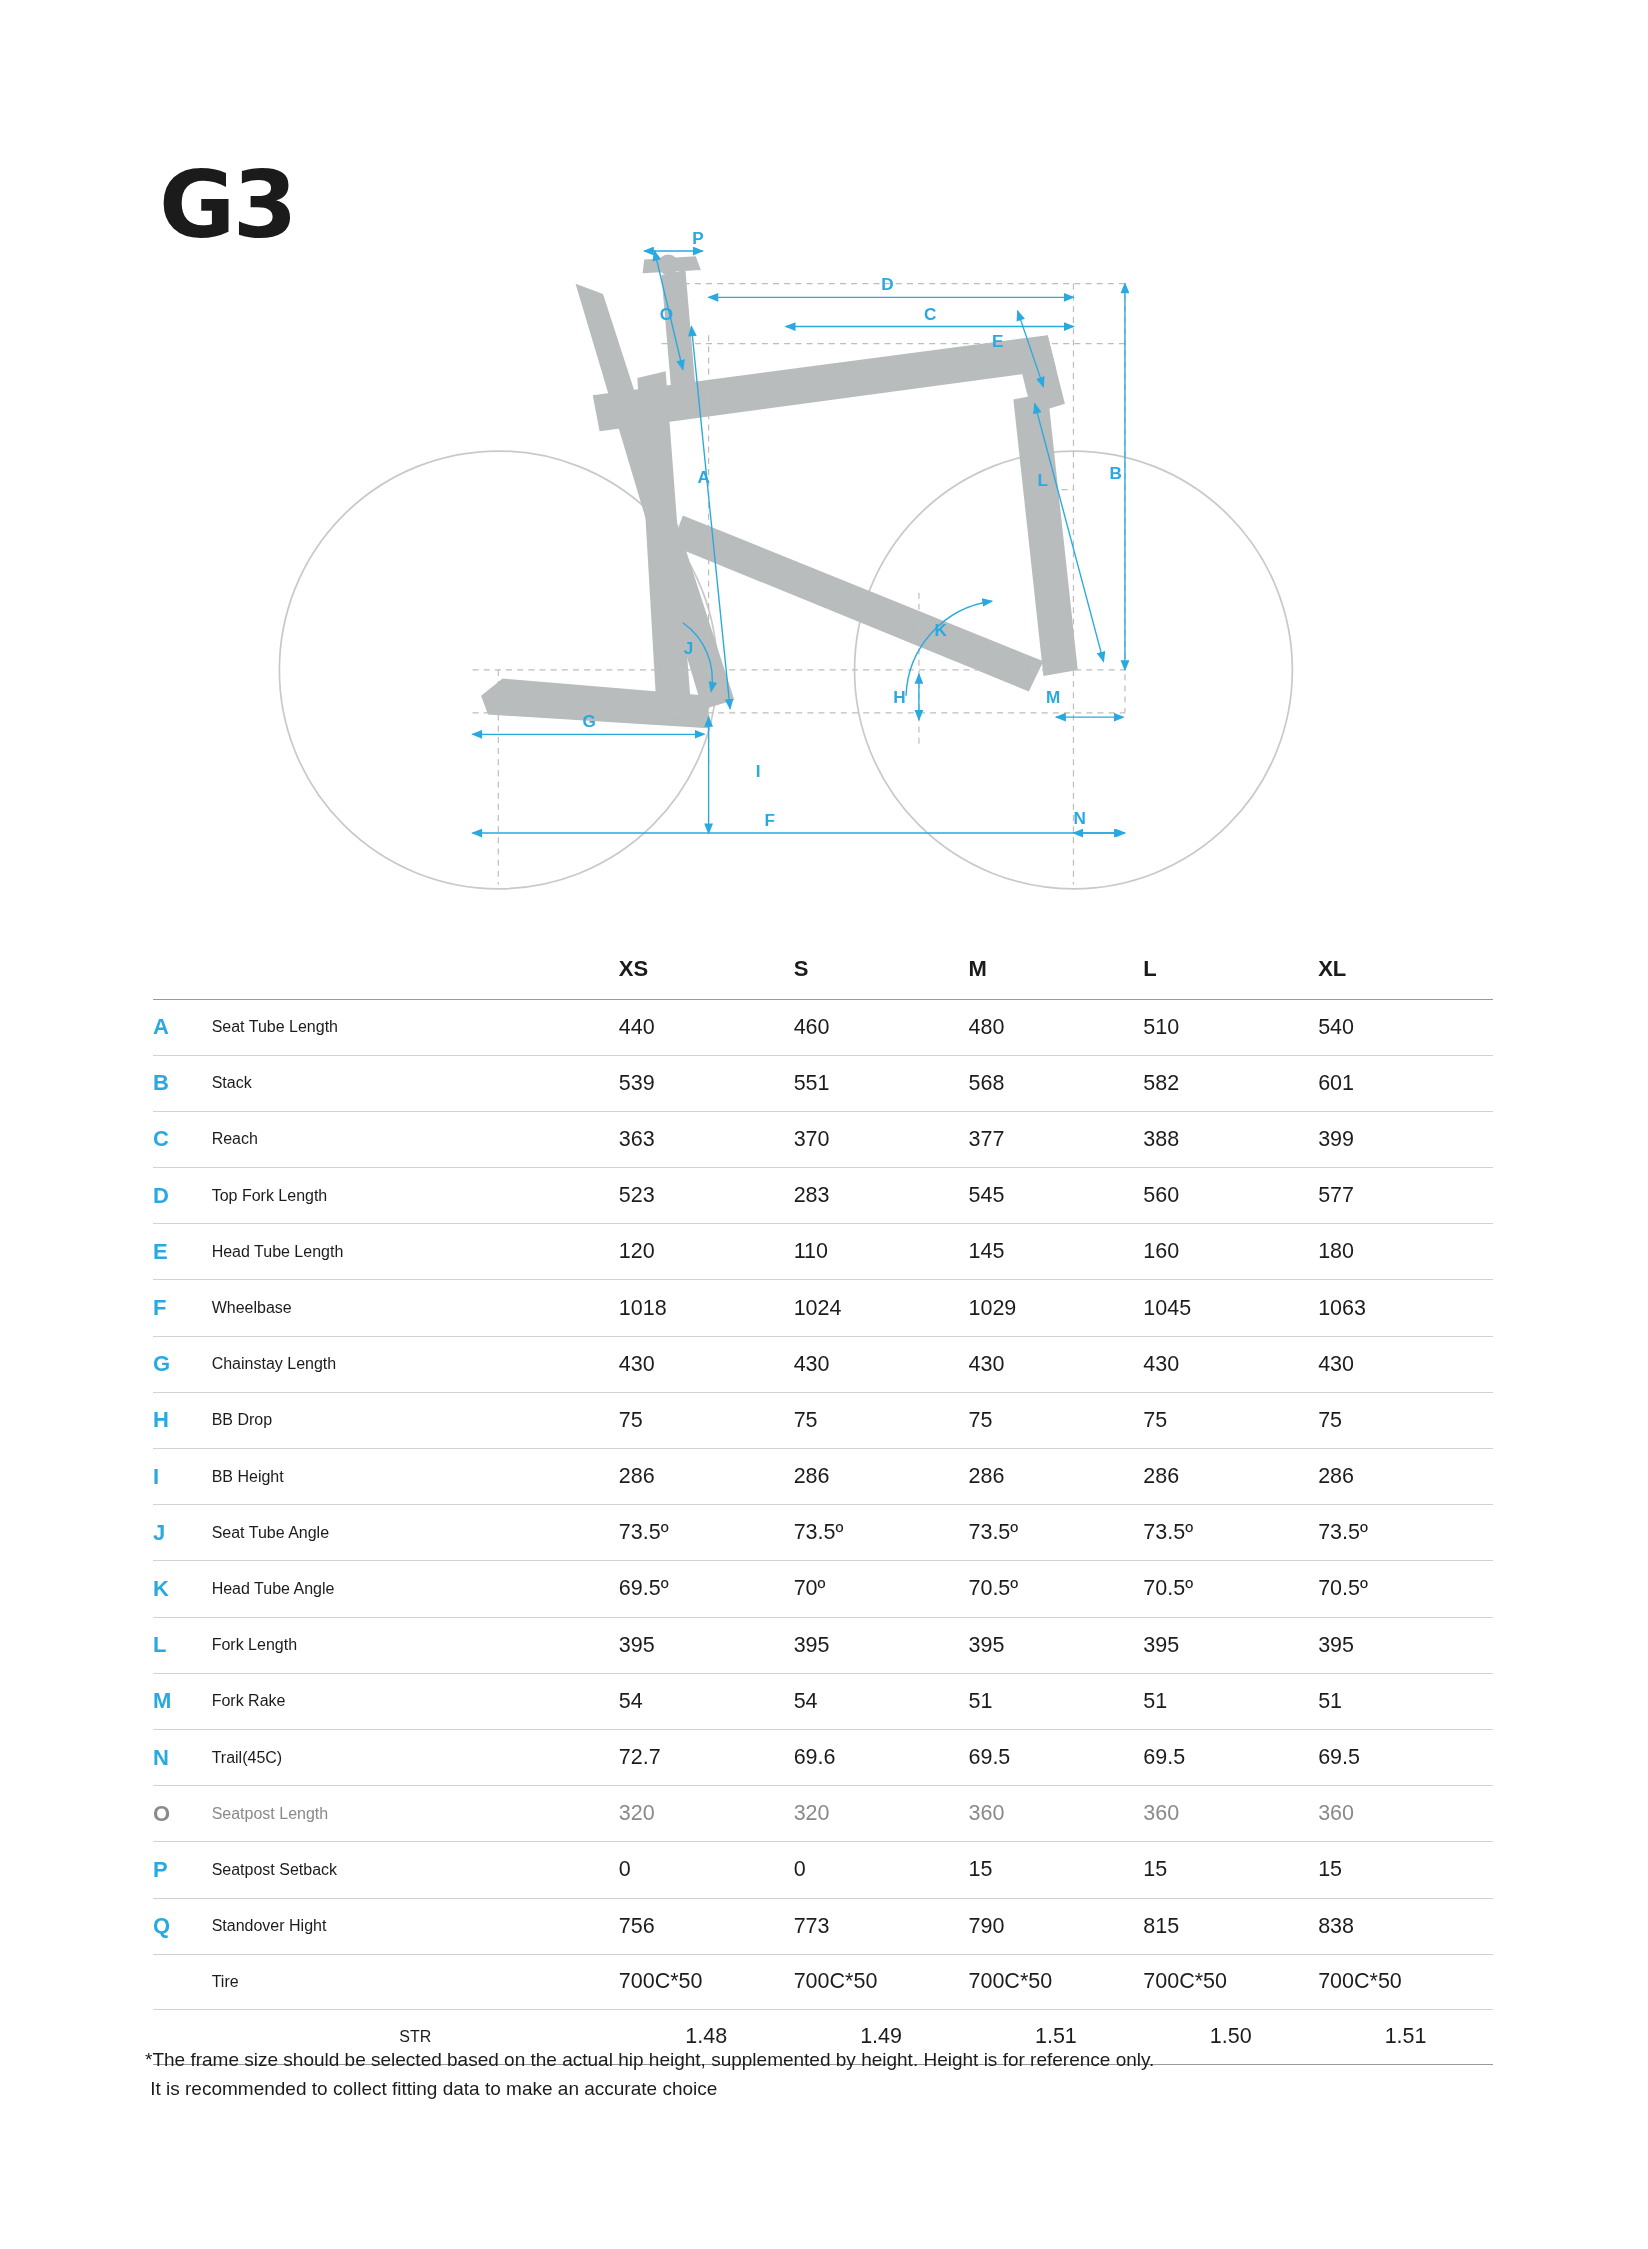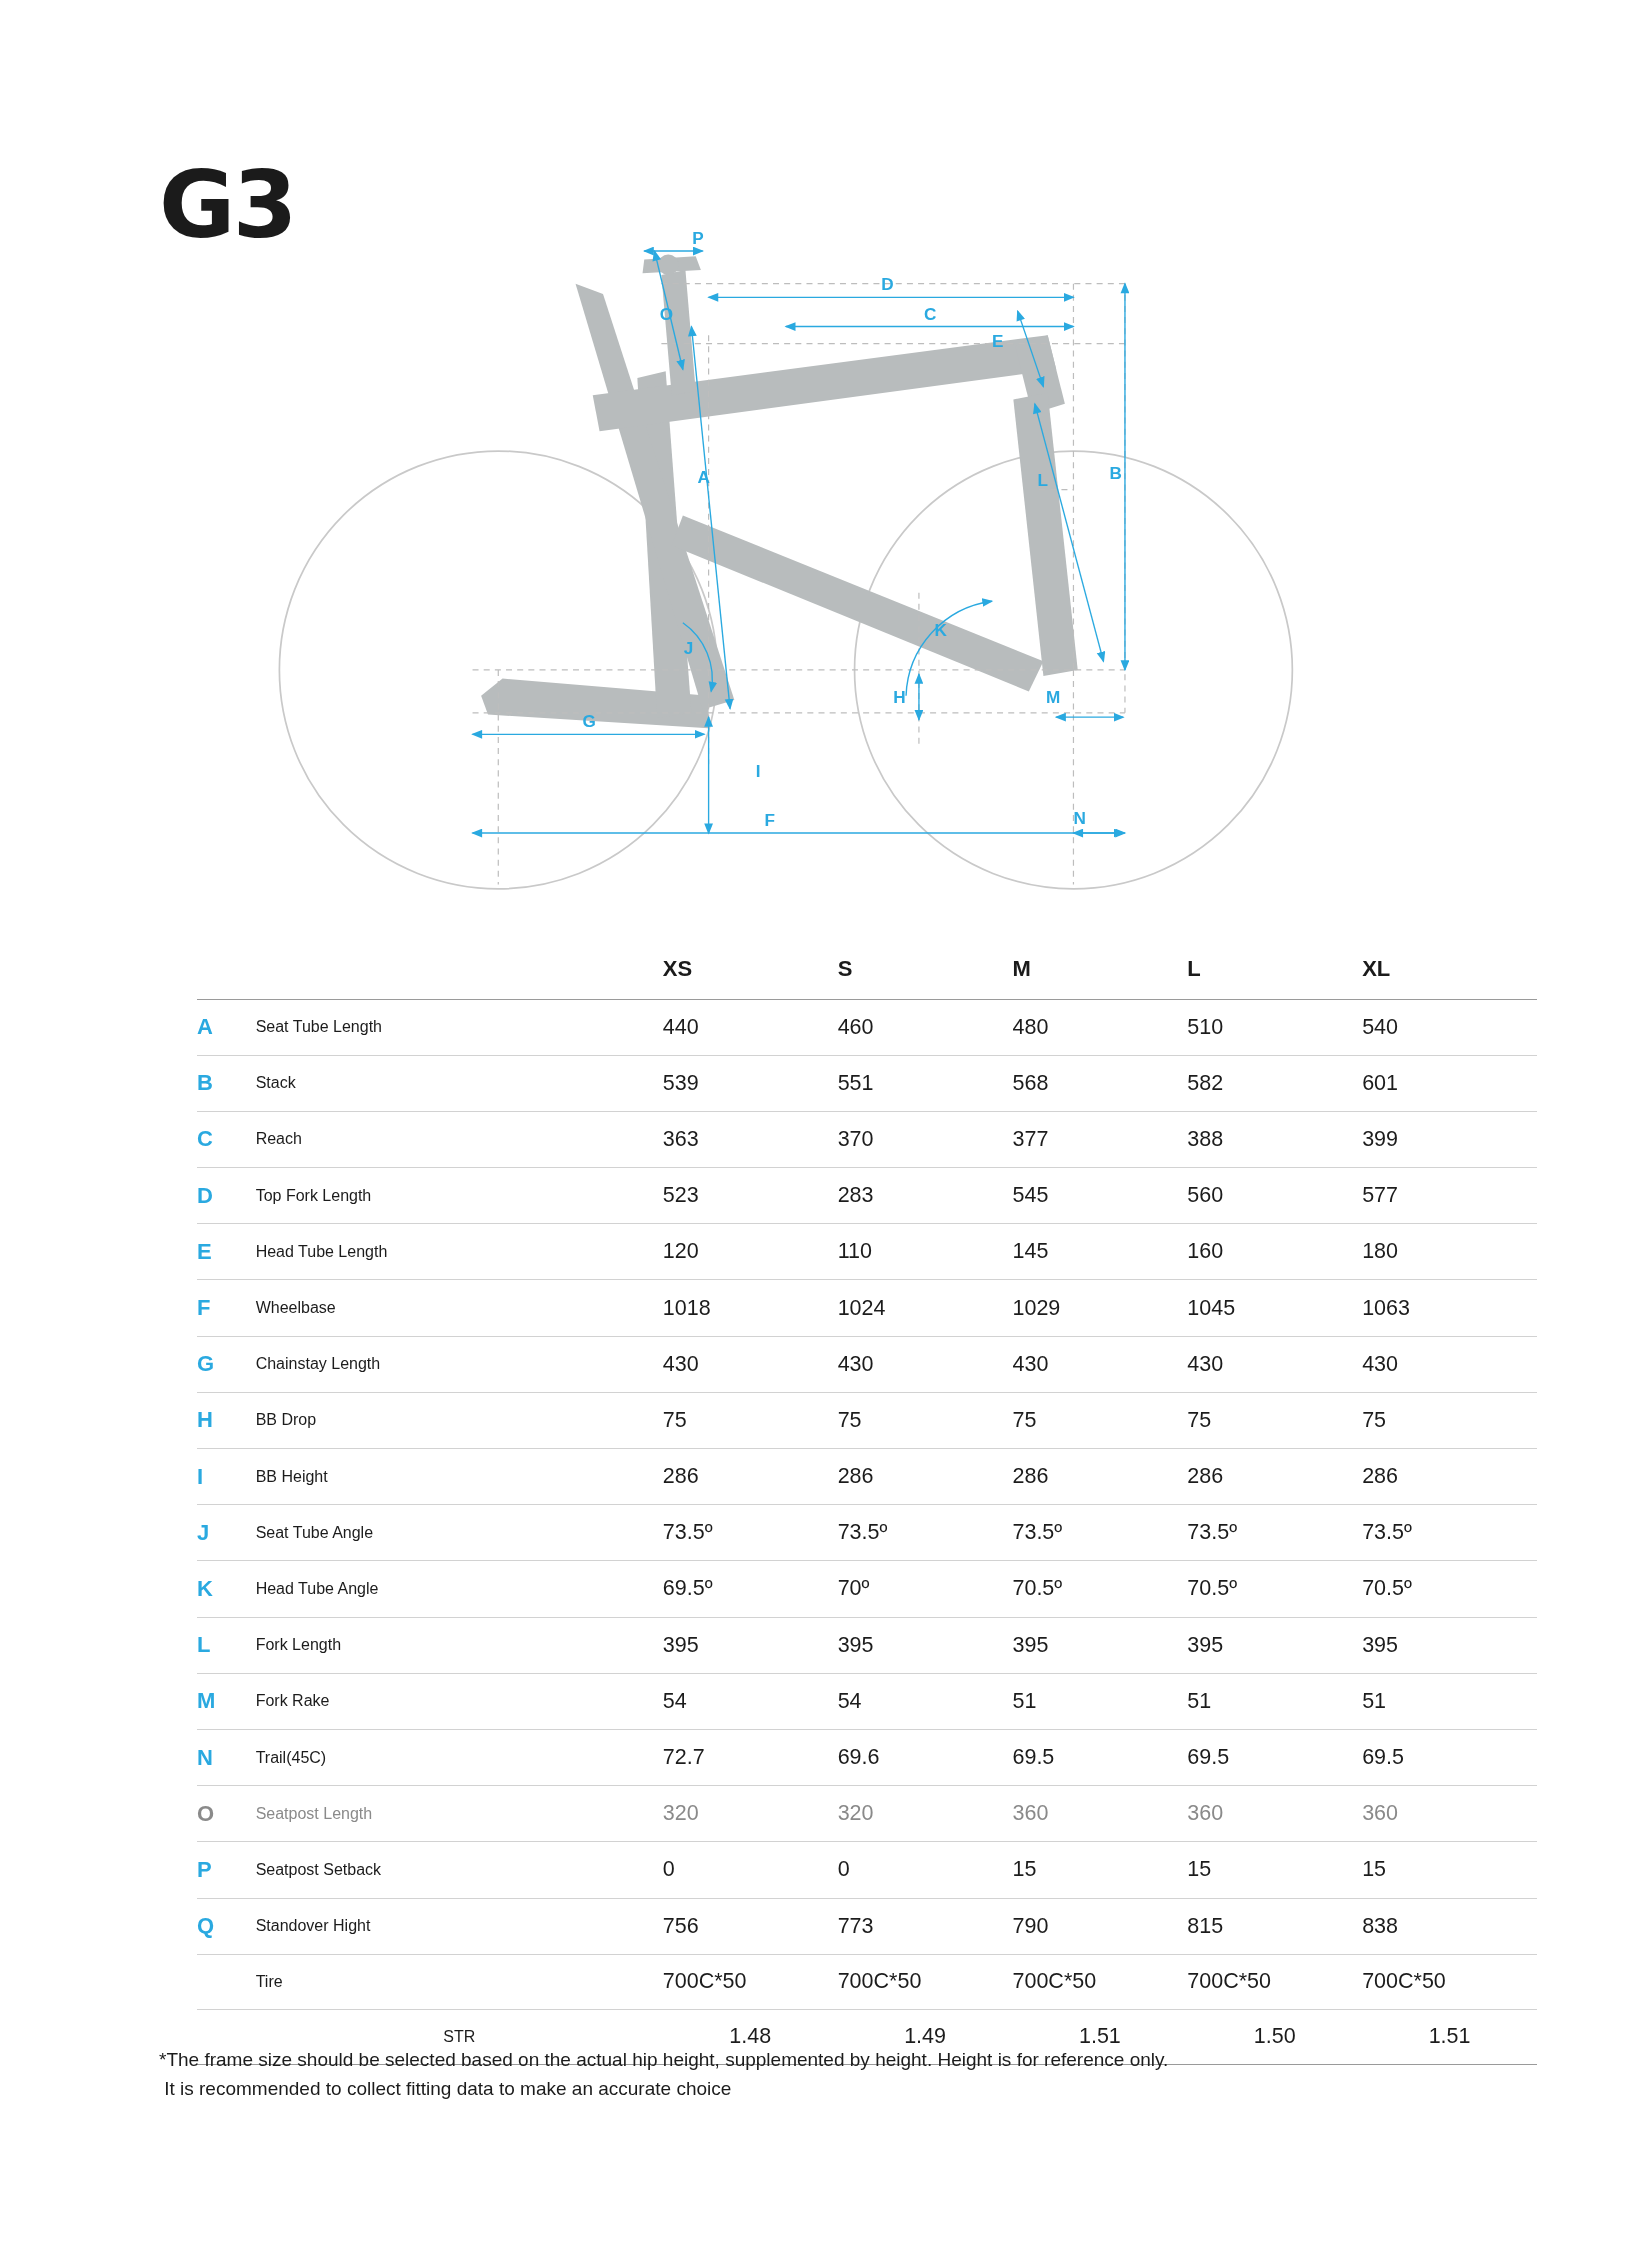--- a/index.html
+++ b/index.html
@@ -49,21 +49,20 @@
     position: absolute;
     left: 153px;
     top: 940px;
     width: 1340px;
   }
   table.geo {
     width: 100%;
     border-collapse: collapse;
     font-size: 21.5px;
     color: #1c1c1c;
-    margin-left: 44px;
   }
   table.geo thead th {
     font-size: 22px;
     font-weight: bold;
     text-align: left;
     padding: 15.5px 0 17px 0;
     border-bottom: 1.7px solid #9a9a9a;
     color: #1b1b1b;
   }
   table.geo thead th.c-code,
@@ -85,21 +84,21 @@
     font-weight: bold;
     font-size: 22px;
     padding-left: 5.2px;
   }
   td.label { font-size: 16px; color: #1c1c1c; padding-left: 8.6px;}
   td.val   { font-size: 21.5px; color: #1c1c1c; }
   td.muted, td.muted-val { color: #8a8a8a; }
 
   .footnote {
     position: absolute;
-    left: 159px;
+    left: 145px;
     top: 2046px;
     width: 1340px;
     font-size: 19px;
     line-height: 1.5;
     color: #1c1c1c;
   }
   .footnote div + div { padding-left: 5.2px; }
 
   
   .dlab {

